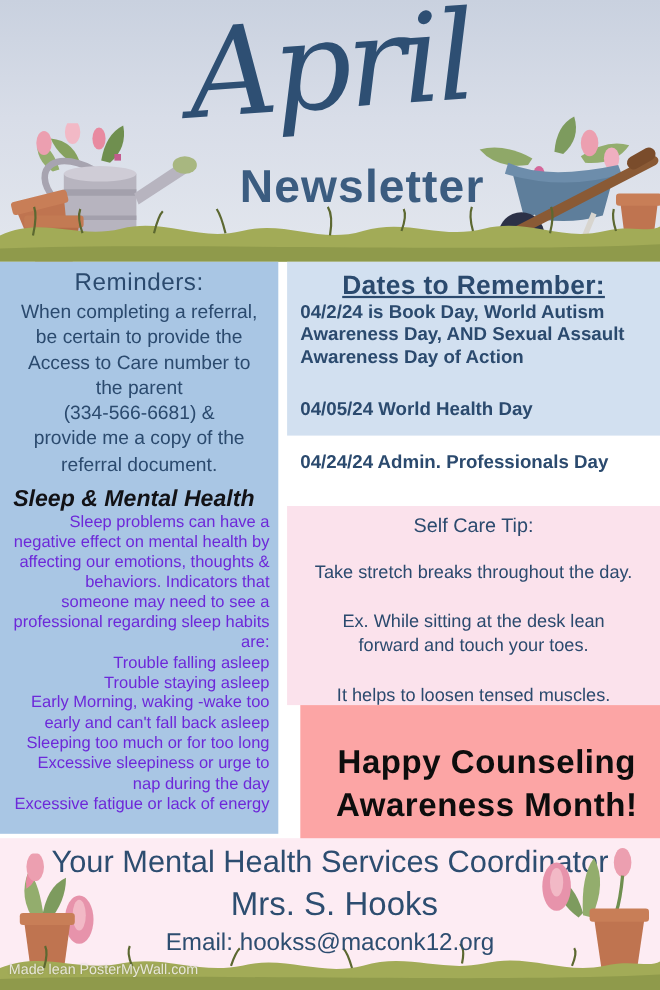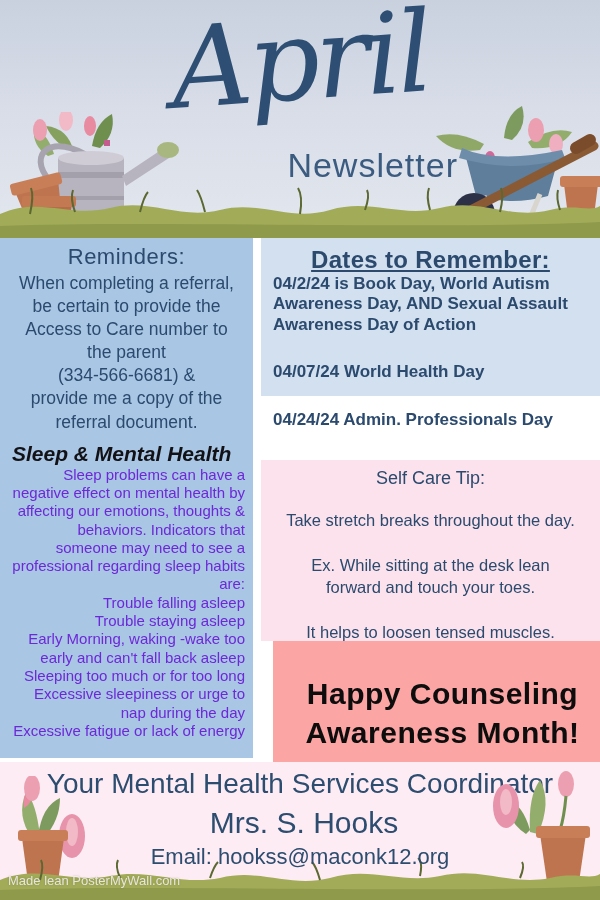--- a/index.html
+++ b/index.html
@@ -12,22 +12,22 @@
     position:absolute;left:0;top:0;width:600px;height:238px;
     background:linear-gradient(180deg,#c9d1df 0%,#d8dde8 45%,#e3e7ee 100%);
   }
   .title-april{
     position:absolute;left:0;top:2px;width:600px;text-align:center;
     font-family:"DejaVu Serif","Liberation Serif",serif;font-style:italic;
     font-size:112px;line-height:1.05;color:#2e4f73;transform:rotate(-4deg);
     letter-spacing:-4px;
   }
   .title-newsletter{
-    position:absolute;left:218px;top:146px;width:240px;text-align:right;
-    font-size:34px;color:#3b5c80;letter-spacing:1px;
+    position:absolute;left:218px;top:146px;width:240px;text-align:left;
+    font-size:42px;color:#3b5c80;letter-spacing:1px;font-weight:bold;
   }
   .grass{position:absolute;left:0;bottom:0;width:600px;height:52px;}
   .deco{position:absolute;}
   
   .panel{position:absolute;box-sizing:border-box;}
   .panel-left{
     left:0;top:238px;width:253px;height:520px;background:#a9c6e4;
     padding:6px 8px 4px 8px;
   }
   .panel-dates{
@@ -149,21 +149,21 @@
 Trouble staying asleep
 Early Morning, waking -wake too early and can't fall back asleep
 Sleeping too much or for too long
 Excessive sleepiness or urge to nap during the day
 Excessive fatigue or lack of energy</div>
   </div>
 
   <div class="panel panel-dates">
     <div class="dates-heading navy center">Dates to Remember:</div>
     <div class="dates-entry navy">04/2/24 is Book Day, World Autism Awareness Day,  AND Sexual Assault Awareness Day of Action</div>
-    <div class="dates-entry navy">04/07/24 World Health Day</div>
+    <div class="dates-entry navy">04/05/24 World Health Day</div>
     <div class="dates-entry navy">04/24/24 Admin.  Professionals Day</div>
   </div>
 
   <div class="panel panel-selfcare">
     <div class="selfcare-heading navy center">Self Care Tip:</div>
     <div class="selfcare-body navy center prelines">Take stretch breaks throughout the day.
 
 Ex. While sitting at the desk lean
 forward and touch your toes.
 

